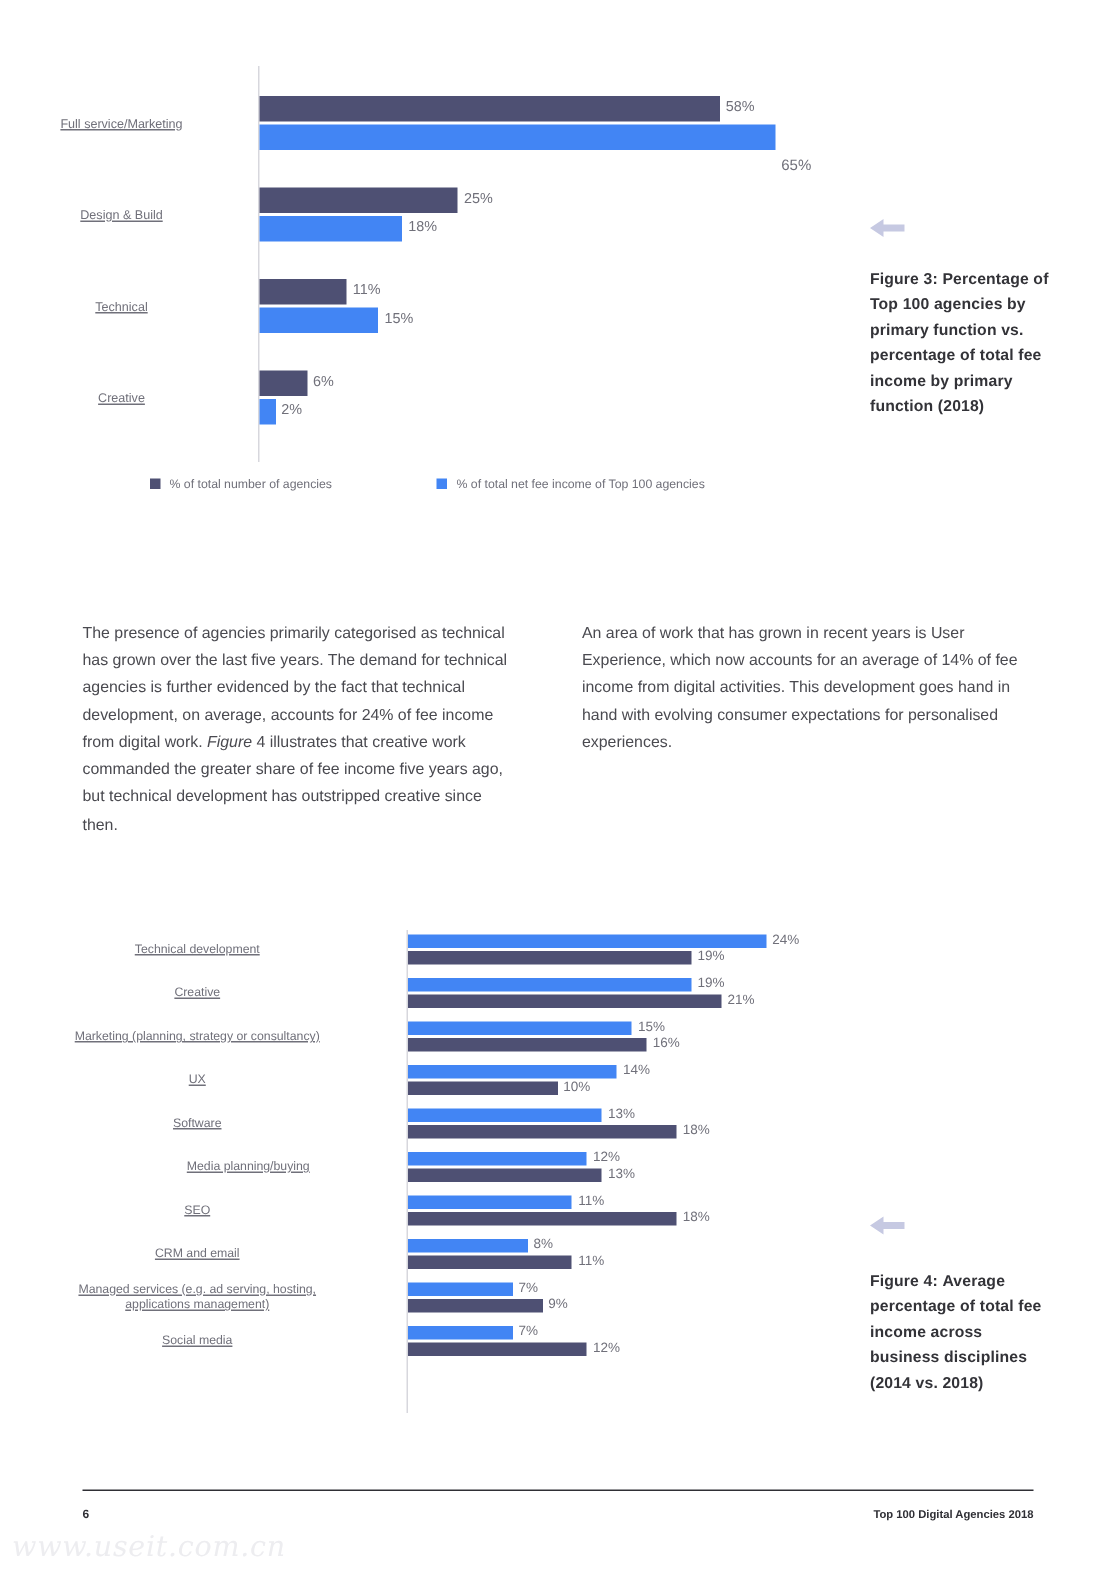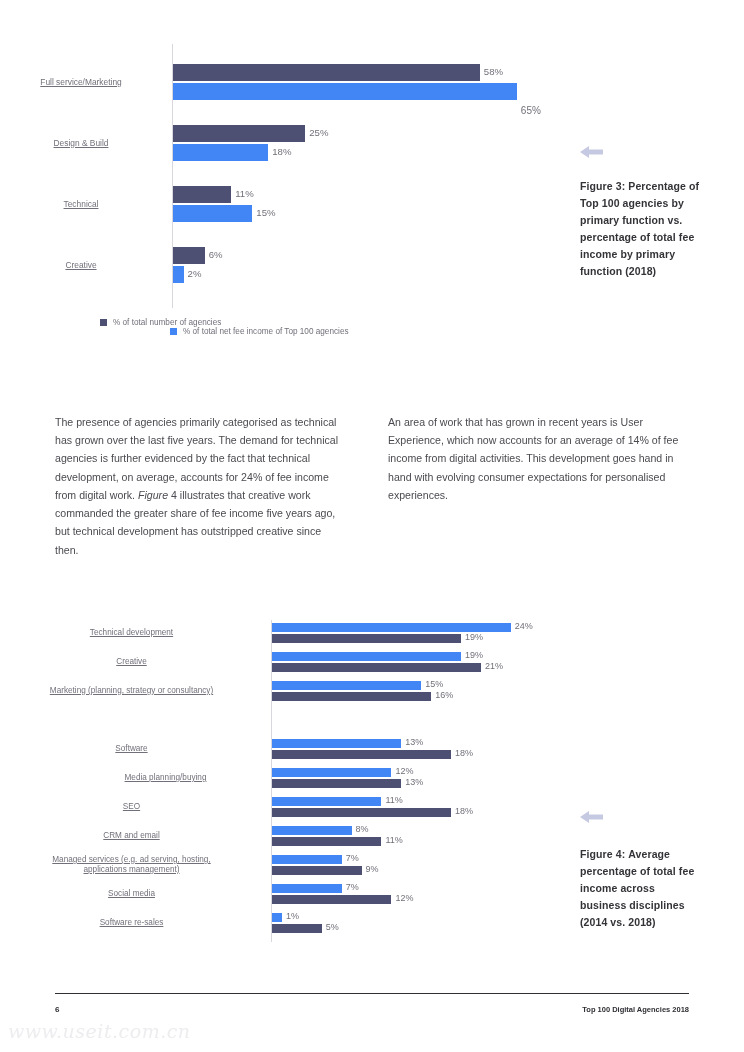--- a/index.html
+++ b/index.html
@@ -62,21 +62,20 @@
 
   .bar-value {
     position: absolute;
     color: #70707a;
     white-space: nowrap;
   }
 
   .legend {
     position: absolute;
     display: flex;
-    flex-direction: column;
   }
   .legend-item {
     display: flex;
     align-items: center;
     white-space: nowrap;
   }
   .legend-swatch {
     width: 7px;
     height: 7px;
     margin-right: 6px;
@@ -227,20 +226,27 @@
           <div class="bar" style="left: 272px; top: 11px; width: 208.95px; height: 9px; background: rgb(78, 80, 115);"></div>
           <div class="bar-value" style="left: 484.95px; font-size: 9px; top: 9.38px;">21%</div>
         </div>
         <div class="cat-row" style="top: 63px; height: 20px;">
           <div class="cat-label" style="left: 0px; width: 263px; font-size: 8.2px; top: 4.875px;">Marketing (planning, strategy or consultancy)</div>
           <div class="bar" style="left: 272px; top: 0px; width: 149.25px; height: 9px; background: rgb(66, 133, 244);"></div>
           <div class="bar-value" style="left: 425.25px; font-size: 9px; top: -1.62px;">15%</div>
           <div class="bar" style="left: 272px; top: 11px; width: 159.2px; height: 9px; background: rgb(78, 80, 115);"></div>
           <div class="bar-value" style="left: 435.2px; font-size: 9px; top: 9.38px;">16%</div>
         </div>
+        <div class="cat-row" style="top: 92px; height: 20px;">
+          <div class="cat-label" style="left: 0px; width: 263px; font-size: 8.2px; top: 4.875px;">UX</div>
+          <div class="bar" style="left: 272px; top: 0px; width: 139.3px; height: 9px; background: rgb(66, 133, 244);"></div>
+          <div class="bar-value" style="left: 415.3px; font-size: 9px; top: -1.62px;">14%</div>
+          <div class="bar" style="left: 272px; top: 11px; width: 99.5px; height: 9px; background: rgb(78, 80, 115);"></div>
+          <div class="bar-value" style="left: 375.5px; font-size: 9px; top: 9.38px;">10%</div>
+        </div>
         <div class="cat-row" style="top: 121px; height: 20px;">
           <div class="cat-label" style="left: 0px; width: 263px; font-size: 8.2px; top: 4.875px;">Software</div>
           <div class="bar" style="left: 272px; top: 0px; width: 129.35px; height: 9px; background: rgb(66, 133, 244);"></div>
           <div class="bar-value" style="left: 405.35px; font-size: 9px; top: -1.62px;">13%</div>
           <div class="bar" style="left: 272px; top: 11px; width: 179.1px; height: 9px; background: rgb(78, 80, 115);"></div>
           <div class="bar-value" style="left: 455.1px; font-size: 9px; top: 9.38px;">18%</div>
         </div>
         <div class="cat-row" style="top: 150px; height: 20px;">
           <div class="cat-label" style="left: 0px; width: 251px; font-size: 8.2px; top: 4.875px; padding-left: 40px;">Media planning/buying</div>
           <div class="bar" style="left: 272px; top: 0px; width: 119.4px; height: 9px; background: rgb(66, 133, 244);"></div>
@@ -270,27 +276,20 @@
           <div class="bar" style="left: 272px; top: 11px; width: 89.55px; height: 9px; background: rgb(78, 80, 115);"></div>
           <div class="bar-value" style="left: 365.55px; font-size: 9px; top: 9.38px;">9%</div>
         </div>
         <div class="cat-row" style="top: 266px; height: 20px;">
           <div class="cat-label" style="left: 0px; width: 263px; font-size: 8.2px; top: 4.875px;">Social media</div>
           <div class="bar" style="left: 272px; top: 0px; width: 69.65px; height: 9px; background: rgb(66, 133, 244);"></div>
           <div class="bar-value" style="left: 345.65px; font-size: 9px; top: -1.62px;">7%</div>
           <div class="bar" style="left: 272px; top: 11px; width: 119.4px; height: 9px; background: rgb(78, 80, 115);"></div>
           <div class="bar-value" style="left: 395.4px; font-size: 9px; top: 9.38px;">12%</div>
         </div>
-        <div class="cat-row" style="top: 295px; height: 20px;">
-          <div class="cat-label" style="left: 0px; width: 263px; font-size: 8.2px; top: 4.875px;">Software re-sales</div>
-          <div class="bar" style="left: 272px; top: 0px; width: 9.95px; height: 9px; background: rgb(66, 133, 244);"></div>
-          <div class="bar-value" style="left: 285.95px; font-size: 9px; top: -1.62px;">1%</div>
-          <div class="bar" style="left: 272px; top: 11px; width: 49.75px; height: 9px; background: rgb(78, 80, 115);"></div>
-          <div class="bar-value" style="left: 325.75px; font-size: 9px; top: 9.38px;">5%</div>
-        </div>
       </div>
   </div>
 
 
   <div class="arrow-icon" style="left:577px; top:808px;">
     <svg viewBox="0 0 28 18" width="28" height="18" aria-hidden="true">
       <path d="M3 9 L12 3 L12 6.6 L26 6.6 L26 11.4 L12 11.4 L12 15 Z" fill="#c6c9e2"></path>
     </svg>
   </div>
 

